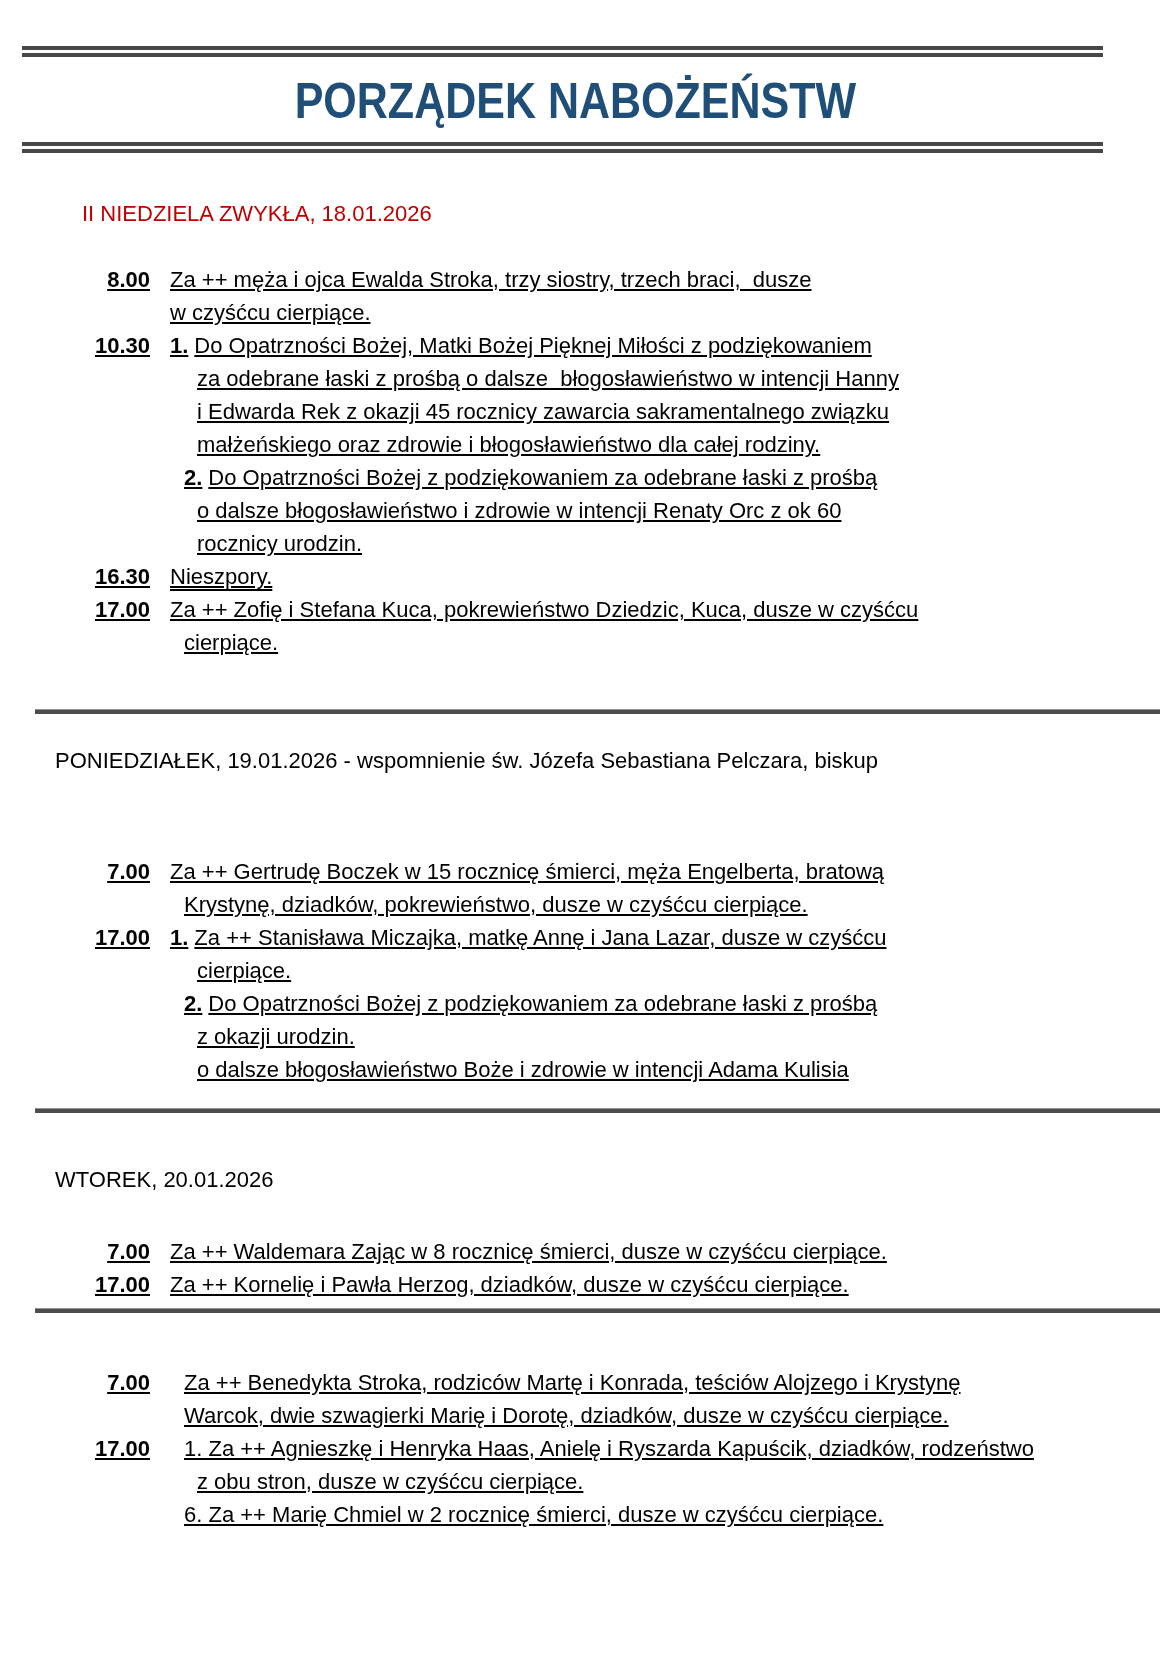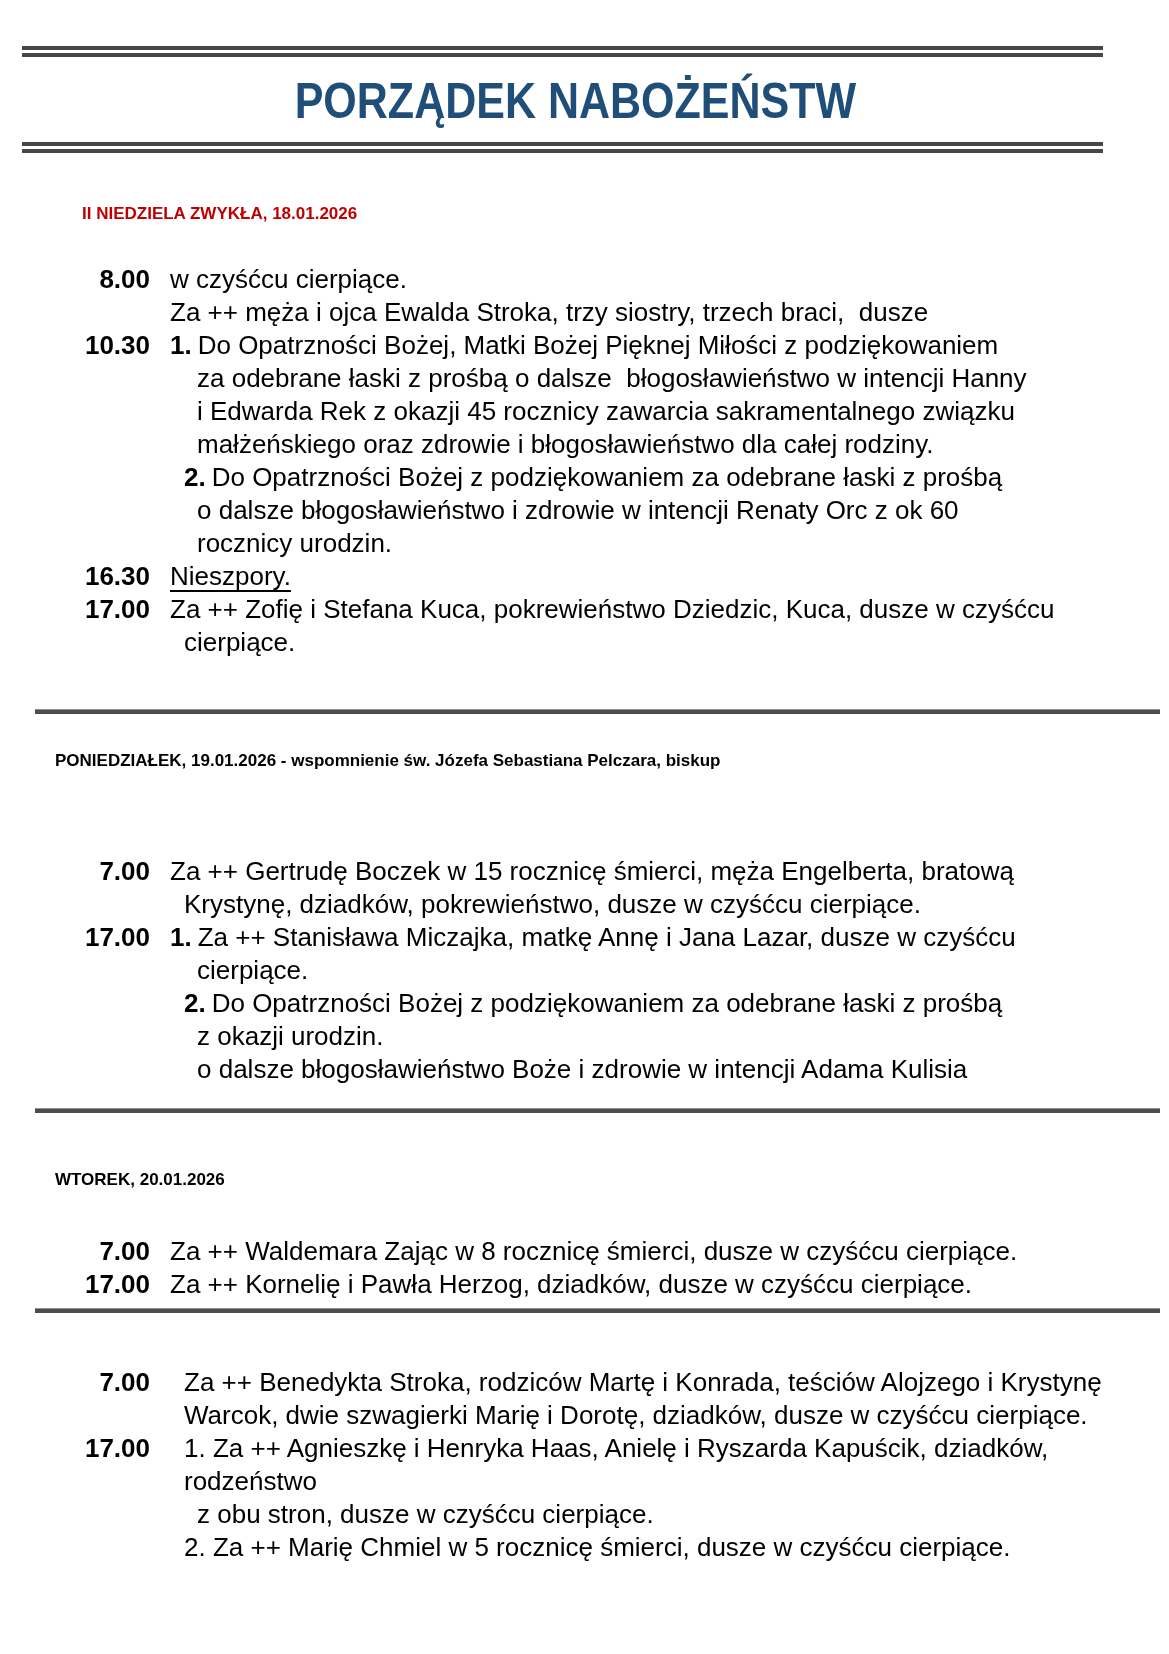--- a/index.html
+++ b/index.html
@@ -25,28 +25,28 @@
   h1.title{
     margin:10px 0 0 0;height:68px;line-height:68px;text-align:center;
     font-size:50px;font-weight:700;color:var(--c-title);
     letter-spacing:0;
   }
   h1.title .t{display:inline-block;transform:scaleX(.86);transform-origin:center;white-space:nowrap;}
   .dline.bottom{margin-top:7px;}
 
   
   .sec-heading{
-    font-size:17px;font-weight:700;line-height:33px;margin:0 0 0 55px;
+    font-size:22px;font-weight:400;line-height:33px;margin:0 0 0 55px;
     white-space:pre-wrap;
   }
   .sec-heading.red{color:var(--c-red);margin-left:82px;}
   .section-0 .sec-heading{margin-top:44px;}
 
   
-  .entries{font-size:26px;line-height:33px;}
+  .entries{font-size:22px;line-height:33px;text-decoration:underline;}
   .section-0 .entries{margin-top:33px;}
   .section-1 .entries{margin-top:78px;}
   .section-2 .entries{margin-top:39px;}
   .section-3 .entries{margin-top:47px;}
 
   .entry{display:flex;align-items:flex-start;}
   .time{flex:0 0 150px;width:150px;text-align:right;font-weight:700;}
   .lines{flex:1;margin-left:20px;min-width:0;}
   .line{white-space:pre-wrap;}
   .ind-1{padding-left:14px;}
@@ -78,22 +78,22 @@
     </div>
   </header>
 
   <main>
       <section class="section section-0">
         <h2 class="sec-heading red">II NIEDZIELA ZWYKŁA, 18.01.2026</h2>
         <div class="entries">
           <div class="entry">
             <div class="time">8.00</div>
             <div class="lines">
+              <div class="line ind-0"><span>Za ++ męża i ojca Ewalda Stroka, trzy siostry, trzech braci,  dusze</span></div>
               <div class="line ind-0"><span>w czyśćcu cierpiące.</span></div>
-              <div class="line ind-0"><span>Za ++ męża i ojca Ewalda Stroka, trzy siostry, trzech braci,  dusze</span></div>
             </div>
           </div>
           <div class="entry">
             <div class="time">10.30</div>
             <div class="lines">
               <div class="line ind-0"><span class="num">1.</span><span>Do Opatrzności Bożej, Matki Bożej Pięknej Miłości z podziękowaniem</span></div>
               <div class="line ind-2"><span>za odebrane łaski z prośbą o dalsze  błogosławieństwo w intencji Hanny</span></div>
               <div class="line ind-2"><span>i Edwarda Rek z okazji 45 rocznicy zawarcia sakramentalnego związku</span></div>
               <div class="line ind-2"><span>małżeńskiego oraz zdrowie i błogosławieństwo dla całej rodziny.</span></div>
               <div class="line ind-1"><span class="num">2.</span><span>Do Opatrzności Bożej z podziękowaniem za odebrane łaski z prośbą</span></div>
@@ -165,19 +165,19 @@
             <div class="lines">
               <div class="line ind-1"><span>Za ++ Benedykta Stroka, rodziców Martę i Konrada, teściów Alojzego i Krystynę</span></div>
               <div class="line ind-1"><span>Warcok, dwie szwagierki Marię i Dorotę, dziadków, dusze w czyśćcu cierpiące.</span></div>
             </div>
           </div>
           <div class="entry">
             <div class="time">17.00</div>
             <div class="lines">
               <div class="line ind-1"><span>1. Za ++ Agnieszkę i Henryka Haas, Anielę i Ryszarda Kapuścik, dziadków, rodzeństwo</span></div>
               <div class="line ind-2"><span>z obu stron, dusze w czyśćcu cierpiące.</span></div>
-              <div class="line ind-1"><span>2. Za ++ Marię Chmiel w 5 rocznicę śmierci, dusze w czyśćcu cierpiące.</span></div>
+              <div class="line ind-1"><span>6. Za ++ Marię Chmiel w 2 rocznicę śmierci, dusze w czyśćcu cierpiące.</span></div>
             </div>
           </div>
         </div>
       </section>
     </main>
 </div>
 
 </body></html>

